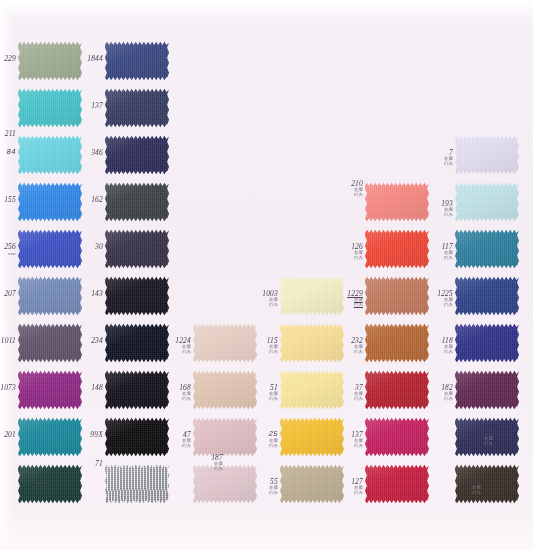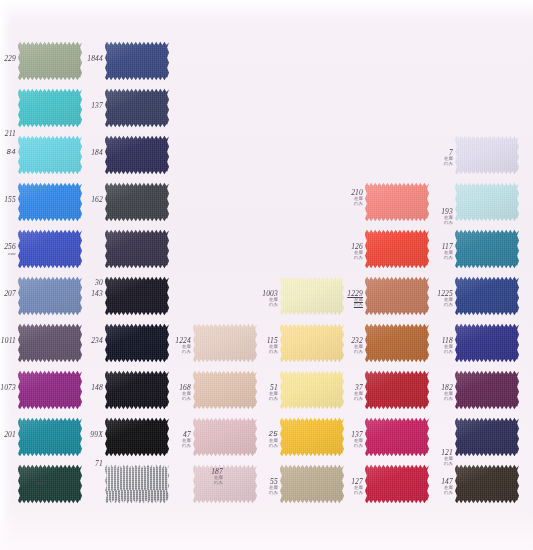--- a/index.html
+++ b/index.html
@@ -249,38 +249,38 @@
         <div class="label" style="left: 86px; width: 17px; top: 102px;">
           <span class="code">137</span>
         </div>
       </div>
       <div class="swatch-cell" style="left: 0px; top: 0px;">
         <div class="chip" title="184" style="left: 105px; top: 134px; background: rgb(44, 42, 86);">
           <div class="chip-tex"></div>
           <div class="chip-shade"></div>
         </div>
         <div class="label" style="left: 86px; width: 17px; top: 149px;">
-          <span class="code">184</span>
+          <span class="code">346</span>
         </div>
       </div>
       <div class="swatch-cell" style="left: 0px; top: 0px;">
         <div class="chip" title="162" style="left: 105px; top: 181px; background: rgb(59, 63, 69);">
           <div class="chip-tex"></div>
           <div class="chip-shade"></div>
         </div>
         <div class="label" style="left: 86px; width: 17px; top: 196px;">
           <span class="code">162</span>
         </div>
       </div>
       <div class="swatch-cell" style="left: 0px; top: 0px;">
         <div class="chip" title="30" style="left: 105px; top: 228px; background: rgb(53, 47, 71);">
           <div class="chip-tex"></div>
           <div class="chip-shade"></div>
         </div>
-        <div class="label" style="left: 86px; width: 17px; top: 243px; margin-top: 36px;">
+        <div class="label" style="left: 86px; width: 17px; top: 243px;">
           <span class="code">30</span>
         </div>
       </div>
       <div class="swatch-cell" style="left: 0px; top: 0px;">
         <div class="chip" title="143" style="left: 105px; top: 275px; background: rgb(20, 19, 31);">
           <div class="chip-tex"></div>
           <div class="chip-shade"></div>
         </div>
         <div class="label" style="left: 86px; width: 17px; top: 290px;">
           <span class="code">143</span>
@@ -353,21 +353,21 @@
           <span class="code">47</span>
           <span class="note">在庫</span>
           <span class="note2">のみ</span>
         </div>
       </div>
       <div class="swatch-cell" style="left: 0px; top: 0px;">
         <div class="chip" title="187" style="left: 193px; top: 463px; background: rgb(226, 200, 206);">
           <div class="chip-tex"></div>
           <div class="chip-shade"></div>
         </div>
-        <div class="label" style="left: 168px; width: 23px; top: 468px; padding-left: 32px;">
+        <div class="label" style="left: 168px; width: 23px; top: 454px; padding-left: 32px;">
           <span class="code">187</span>
           <span class="note">在庫</span>
           <span class="note2">のみ</span>
         </div>
       </div>
       <div class="swatch-cell" style="left: 0px; top: 0px;">
         <div class="chip" title="1003" style="left: 280px; top: 275px; background: rgb(244, 240, 196);">
           <div class="chip-tex"></div>
           <div class="chip-shade"></div>
         </div>
@@ -419,21 +419,21 @@
           <span class="code">55</span>
           <span class="note">在庫</span>
           <span class="note2">のみ</span>
         </div>
       </div>
       <div class="swatch-cell" style="left: 0px; top: 0px;">
         <div class="chip" title="210" style="left: 365px; top: 181px; background: rgb(246, 134, 127);">
           <div class="chip-tex"></div>
           <div class="chip-shade"></div>
         </div>
-        <div class="label" style="left: 338px; width: 25px; top: 189px;">
+        <div class="label" style="left: 338px; width: 25px; top: 180px;">
           <span class="code">210</span>
           <span class="note">在庫</span>
           <span class="note2">のみ</span>
         </div>
       </div>
       <div class="swatch-cell" style="left: 0px; top: 0px;">
         <div class="chip" title="126" style="left: 365px; top: 228px; background: rgb(239, 68, 51);">
           <div class="chip-tex"></div>
           <div class="chip-shade"></div>
         </div>
@@ -507,21 +507,21 @@
           <span class="code">7</span>
           <span class="note">在庫</span>
           <span class="note2">のみ</span>
         </div>
       </div>
       <div class="swatch-cell" style="left: 0px; top: 0px;">
         <div class="chip" title="193" style="left: 455px; top: 181px; background: rgb(191, 226, 232);">
           <div class="chip-tex"></div>
           <div class="chip-shade"></div>
         </div>
-        <div class="label" style="left: 428px; width: 25px; top: 208px;">
+        <div class="label" style="left: 428px; width: 25px; top: 200px;">
           <span class="code">193</span>
           <span class="note">在庫</span>
           <span class="note2">のみ</span>
         </div>
       </div>
       <div class="swatch-cell" style="left: 0px; top: 0px;">
         <div class="chip" title="117" style="left: 455px; top: 228px; background: rgb(42, 125, 156);">
           <div class="chip-tex"></div>
           <div class="chip-shade"></div>
         </div>
@@ -562,31 +562,31 @@
           <span class="code">182</span>
           <span class="note">在庫</span>
           <span class="note2">のみ</span>
         </div>
       </div>
       <div class="swatch-cell" style="left: 0px; top: 0px;">
         <div class="chip" title="121" style="left: 455px; top: 416px; background: rgb(43, 42, 86);">
           <div class="chip-tex"></div>
           <div class="chip-shade"></div>
         </div>
-        <div class="label" style="left: 428px; width: 25px; top: 449px;">
+        <div class="label" style="left: 428px; width: 25px; top: 429px; padding-left: 40px;">
           <span class="code">121</span>
           <span class="note">在庫</span>
           <span class="note2">のみ</span>
         </div>
       </div>
       <div class="swatch-cell" style="left: 0px; top: 0px;">
         <div class="chip" title="147" style="left: 455px; top: 463px; background: rgb(54, 43, 36);">
           <div class="chip-tex"></div>
           <div class="chip-shade"></div>
         </div>
-        <div class="label" style="left: 428px; width: 25px; top: 478px;">
+        <div class="label" style="left: 428px; width: 25px; top: 478px; padding-left: 28px;">
           <span class="code">147</span>
           <span class="note">在庫</span>
           <span class="note2">のみ</span>
         </div>
       </div>
     </div>
 </div>
 
 </body></html>

